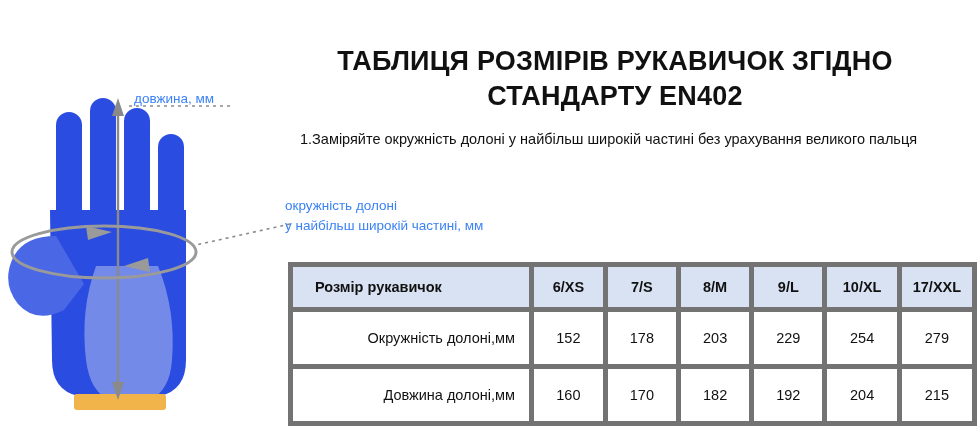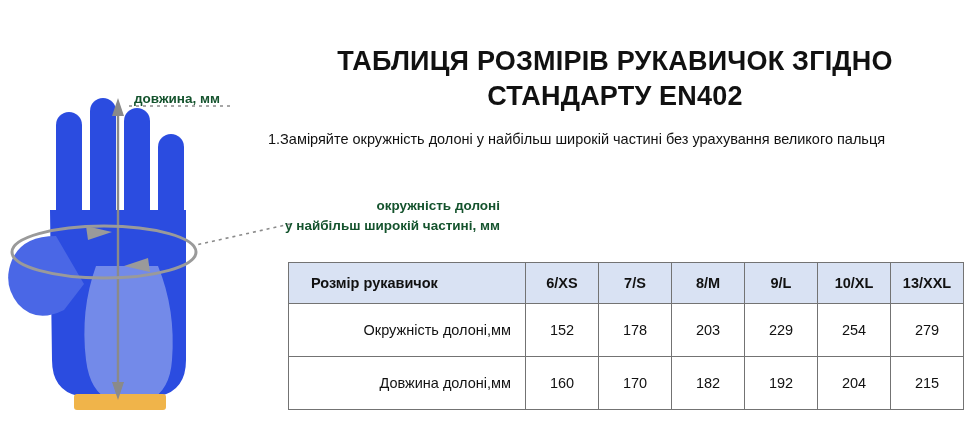--- a/index.html
+++ b/index.html
@@ -30,61 +30,61 @@
     font-weight: bold;
     line-height: 1.28;
     letter-spacing: 0.2px;
     color: #111111;
     margin-top: 32px;
   }
 
   
   .instructions {
     position: absolute;
-    left: 268px;
+    left: 300px;
     top: 128px;
     width: 670px;
     font-size: 14.5px;
     line-height: 1.62;
     color: #111111;
   }
   .instructions div { white-space: nowrap; }
 
   
   .diagram-label {
     position: absolute;
     font-size: 13.5px;
-    font-weight: bold;
-    color: #14532d;
+    font-weight: normal;
+    color: #3b82f6;
     line-height: 1.45;
     white-space: nowrap;
   }
   #label-length { left: 134px; top: 89px; }
-  #label-circ  { left: 285px; top: 196px; text-align: right; }
+  #label-circ  { left: 285px; top: 196px; }
 
   
   #glove-svg {
     position: absolute;
     left: 0px;
     top: 60px;
   }
 
   
   .size-table {
     position: absolute;
     left: 288px;
     top: 262px;
     border-collapse: collapse;
     font-size: 14.5px;
     color: #111111;
     background: #fff;
   }
   .size-table th,
   .size-table td {
-    border: 1px solid #737373;
+    border: 5px solid #737373;
     padding: 0;
     height: 52px;
     vertical-align: middle;
     font-weight: normal;
   }
   .size-table thead th {
     background: #d9e2f3;
     font-weight: bold;
     height: 40px;
   }
@@ -160,21 +160,21 @@
 
   <table class="size-table">
     <thead>
       <tr>
         <th class="row-head">Розмір рукавичок</th>
         <th class="val">6/XS</th>
         <th class="val">7/S</th>
         <th class="val">8/M</th>
         <th class="val">9/L</th>
         <th class="val">10/XL</th>
-        <th class="val">13/XXL</th>
+        <th class="val">17/XXL</th>
       </tr>
     </thead>
     <tbody>
       <tr>
         <td class="row-head">Окружність долоні,мм</td>
         <td class="val">152</td>
         <td class="val">178</td>
         <td class="val">203</td>
         <td class="val">229</td>
         <td class="val">254</td>

